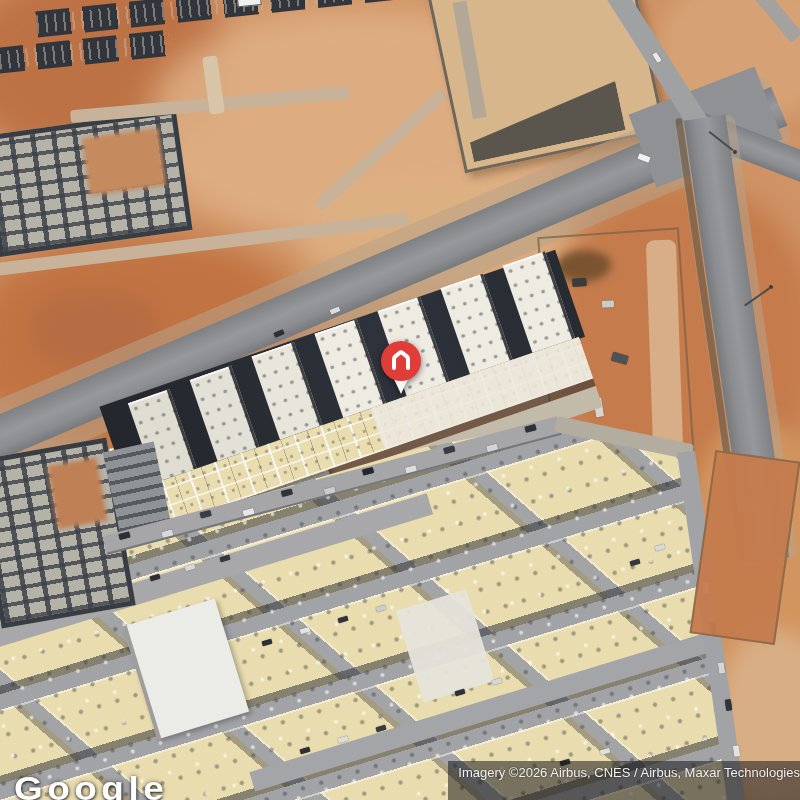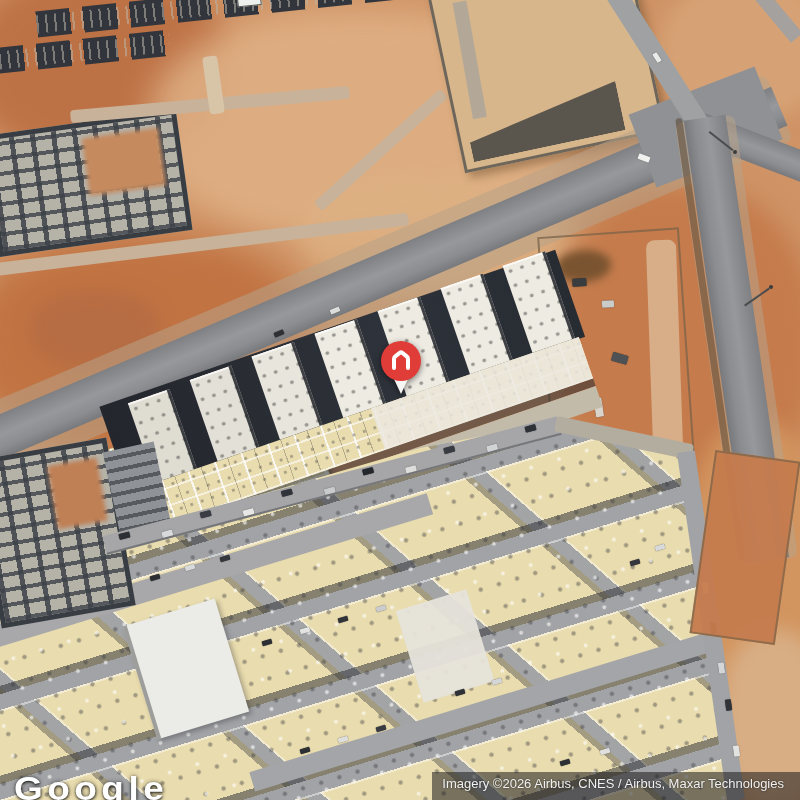--- a/index.html
+++ b/index.html
@@ -46,21 +46,21 @@
   .lamp{background:#4a4c4e;height:2px;}
   .dot{width:4px;height:4px;border-radius:50%;background:#3a3c3e;}
   #pin{filter:drop-shadow(0 2px 3px rgba(0,0,0,.5));}
   #pin .tail{left:12px;top:36px;width:0;height:0;border-left:8px solid rgba(0,0,0,0);
        border-right:8px solid rgba(0,0,0,0);border-top:17px solid var(--marker-tail,#f5f6f4);}
   #pin .bubble{left:0;top:0;width:40px;height:40px;border-radius:50%;
        background:var(--marker-red,#e03c38);}
   #logo{left:14px;top:770px;color:var(--logo-white,#fff);font-size:33px;font-weight:700;
        letter-spacing:4px;transform:scaleX(1.12);transform-origin:left center;
        text-shadow:0 1px 2px rgba(0,0,0,.65),0 0 5px rgba(0,0,0,.45),1px 1px 3px rgba(0,0,0,.4);}
-  #attr{right:0;bottom:0;height:28px;padding:4px 16px 0 10px;background:var(--attribution-bg,rgba(25,25,28,.55));
+  #attr{right:0;bottom:0;height:39px;padding:4px 0 0 10px;background:var(--attribution-bg,rgba(25,25,28,.55));
        color:var(--attribution-text,#f1f1f1);font-size:13px;white-space:nowrap;
        text-shadow:0 0 2px rgba(0,0,0,.6);}
 </style>
 </head>
 <body>
 
 <div id="map">
 
   <div class="wash" style="left:-30px;top:-30px;width:260px;height:190px;background:#bd7245;filter:blur(14px);"></div>
   <div class="wash" style="left:150px;top:10px;width:430px;height:230px;background:#e0b287;filter:blur(16px);opacity:.85;"></div>

